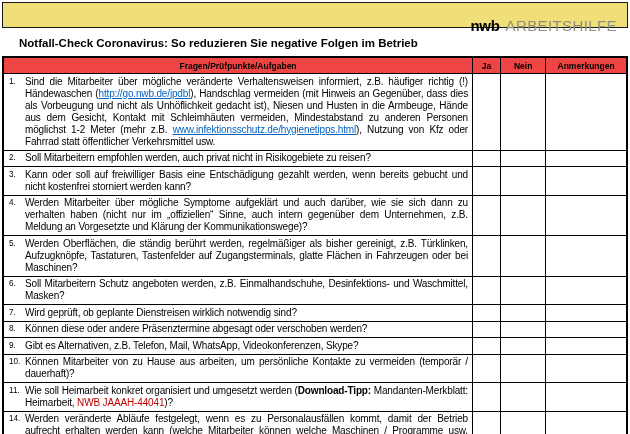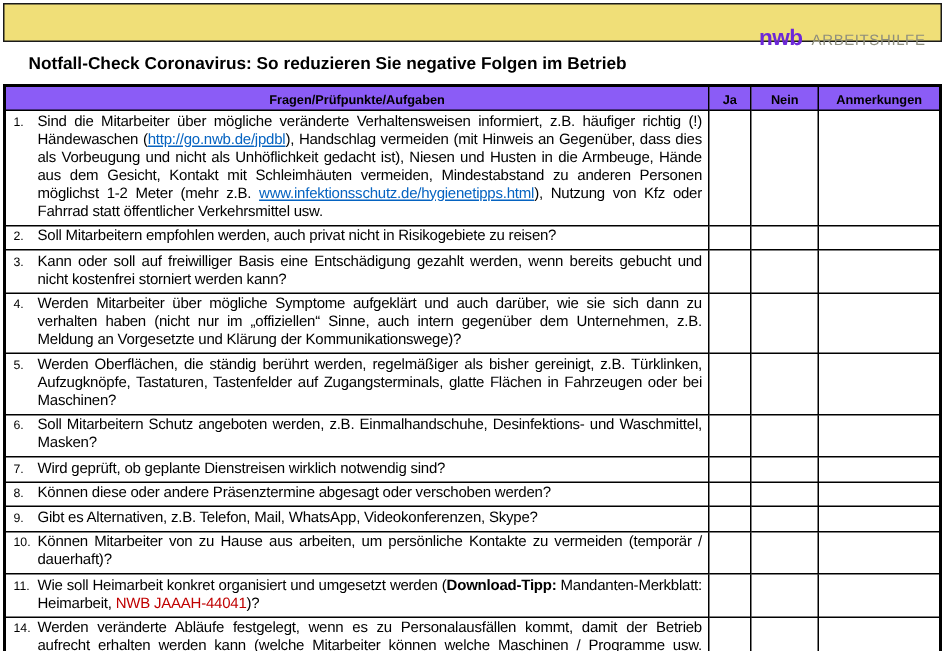--- a/index.html
+++ b/index.html
@@ -6,29 +6,29 @@
   html,body { width:630px; height:434px; overflow:hidden; background:#fff;
     font-family:"Liberation Sans", sans-serif; color:#000; }
 
   .banner { margin:2px 2px 0 2px; height:26px; background:#f0df78;
     border:1px solid #1a1a1a; display:flex; justify-content:flex-end;
     align-items:center; padding-right:10px; }
   .logo { display:flex; align-items:baseline; position:relative; }
   .flag { position:absolute; left:-9px; top:-4px; width:0; height:0;
     border-left:8px solid #3f3f3f; border-top:3px solid transparent;
     border-bottom:3px solid transparent; }
-  .brand { font-weight:bold; font-size:15px; color:#6d28d9; letter-spacing:-0.3px;margin-top:20px; }
-  .brand-sub { font-size:10px; color:#8e8e7d; margin-left:6px; letter-spacing:0.4px; }
+  .brand { font-weight:bold; font-size:15px; color:#000000; letter-spacing:-0.3px;margin-top:20px; }
+  .brand-sub { font-size:15px; color:#8e8e7d; margin-left:6px; letter-spacing:0.4px; }
 
   .title { font-weight:bold; font-size:11.5px; margin:9px 2px 7px 19px; color:#000; }
 
   table { width:626px; margin-left:2px; border-collapse:collapse;
     border:2px solid #000; table-layout:fixed; }
   th, td { border:1px solid #000; vertical-align:top; }
-  thead th { background:#8b5cf6; font-size:8.5px; font-weight:bold;
+  thead th { background:#ef4444; font-size:8.5px; font-weight:bold;
     text-align:center; padding:2.5px 0; }
   .qwrap { display:flex; padding:1.5px 4px 2px 0; }
   .num { flex:0 0 21px; padding-left:5px; font-size:8.2px; line-height:12px; }
   .qtext { flex:1; font-size:10px; line-height:12px; letter-spacing:-0.15px;
     text-align:justify; }
   .link { color:#0563c1; text-decoration:underline; cursor:pointer; }
   .red { color:#c00000; }
   .bold { font-weight:bold; }
   .acell { background:#fff; }
 </style>

